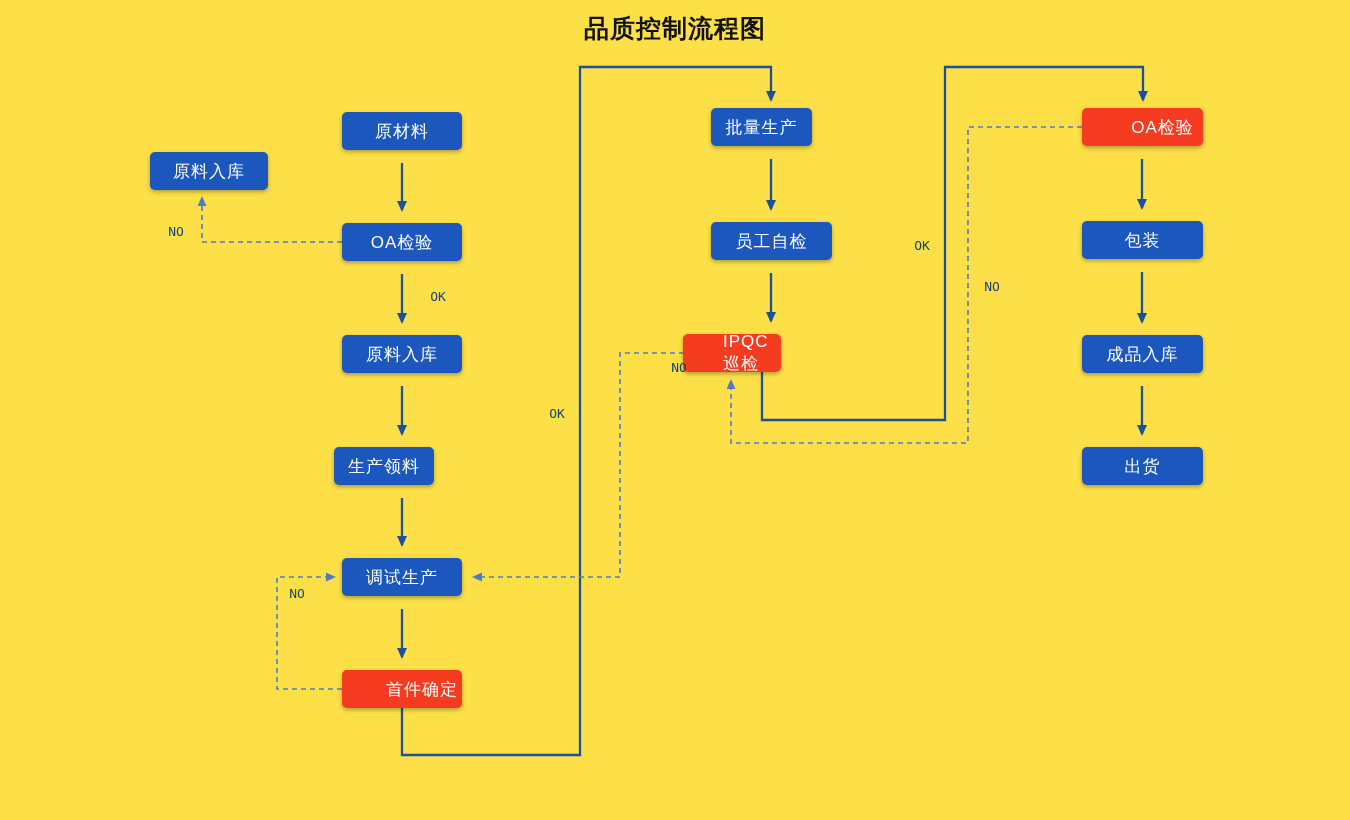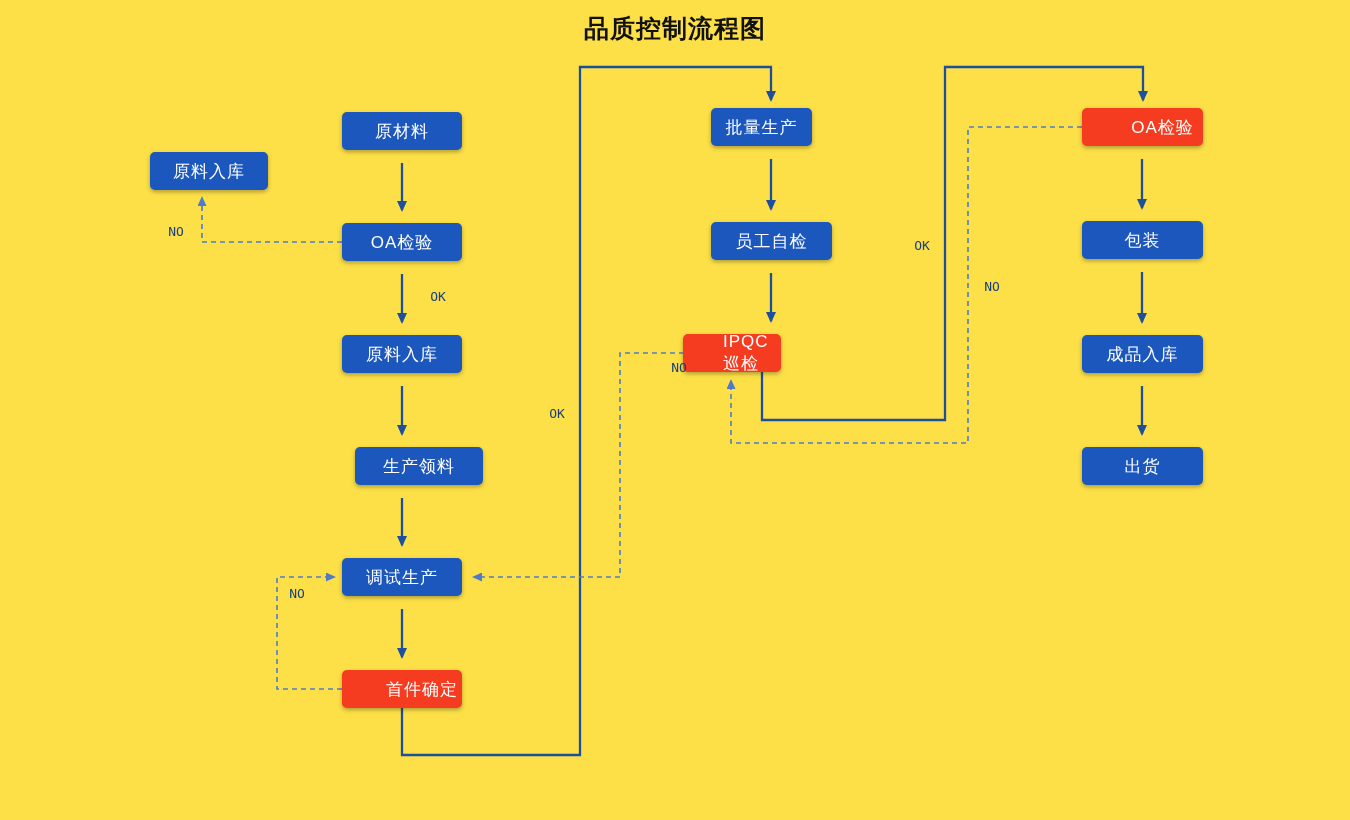--- a/index.html
+++ b/index.html
@@ -86,21 +86,21 @@
     <path class="dashed" d="M342,689 L277,689 L277,577 L334,577" marker-end="url(#arr-dash)"></path>
     <path class="dashed" d="M711,353 L620,353 L620,577 L474,577" marker-end="url(#arr-dash)"></path>
     <path class="dashed" d="M1082,127 L968,127 L968,443 L731,443 L731,381" marker-end="url(#arr-dash)"></path>
   </svg>
 
   <div class="node blue" style="left:150px;top:152px;width:118px">原料入库</div>
 
   <div class="node blue" style="left:342px;top:112px;width:120px">原材料</div>
   <div class="node blue" style="left:342px;top:223px;width:120px">OA检验</div>
   <div class="node blue" style="left:342px;top:335px;width:120px">原料入库</div>
-  <div class="node blue" style="left:355px;top:447px;width:128px">生产领料</div>
+  <div class="node blue" style="left:334px;top:447px;width:100px">生产领料</div>
   <div class="node blue" style="left:342px;top:558px;width:120px">调试生产</div>
   <div class="node red" style="left:342px;top:670px;width:120px">首件确定</div>
 
   <div class="node blue" style="left:711px;top:108px;width:101px">批量生产</div>
   <div class="node blue" style="left:711px;top:222px;width:121px">员工自检</div>
   <div class="node red" style="left:683px;top:334px;width:98px">IPQC巡检</div>
 
   <div class="node red" style="left:1082px;top:108px;width:121px">OA检验</div>
   <div class="node blue" style="left:1082px;top:221px;width:121px">包装</div>
   <div class="node blue" style="left:1082px;top:335px;width:121px">成品入库</div>

